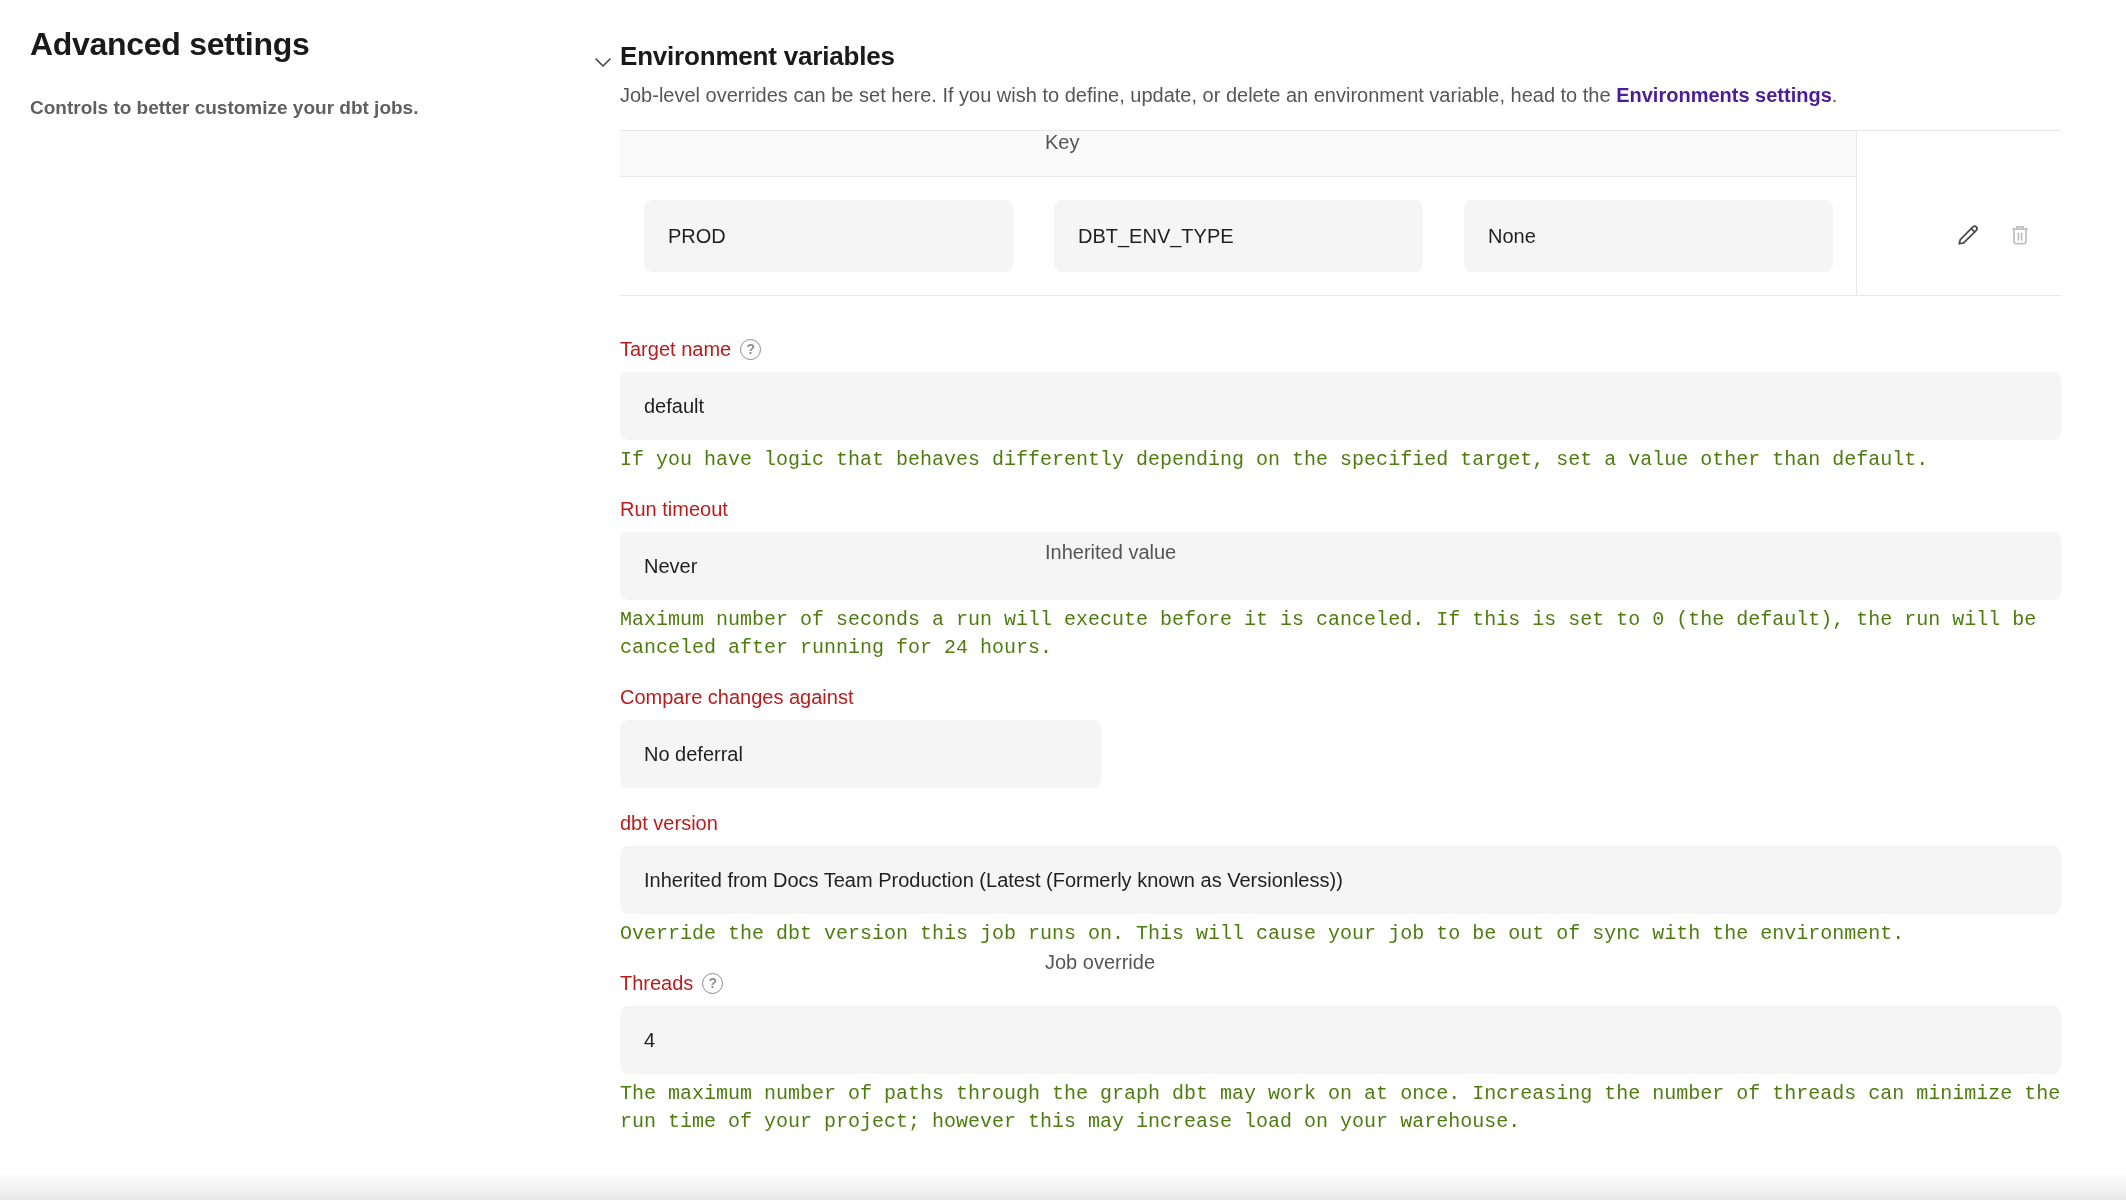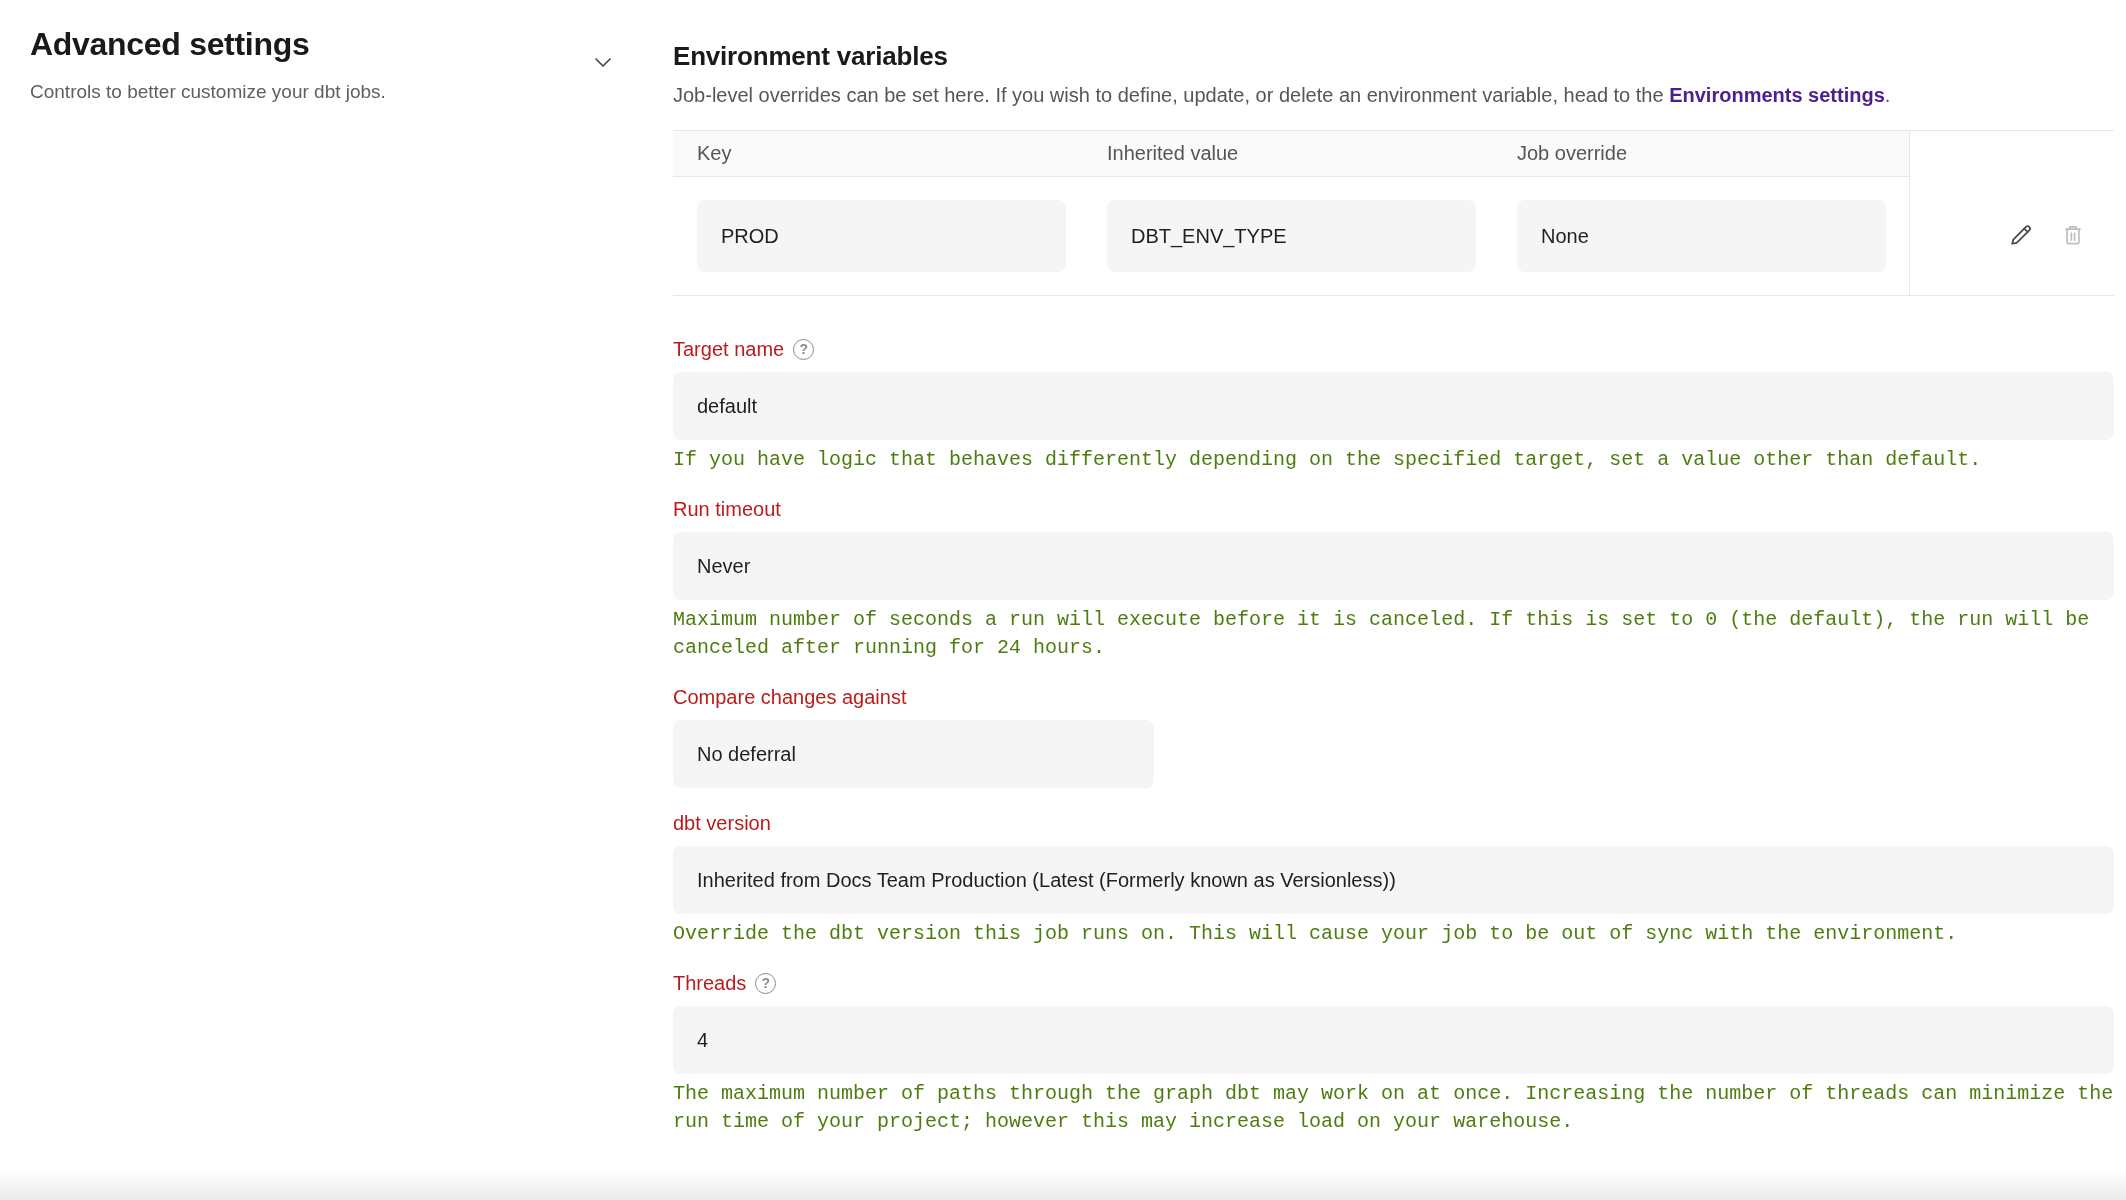--- a/index.html
+++ b/index.html
@@ -22,41 +22,42 @@
     width: 480px;
   }
   .page-title {
     font-size: 32px;
     font-weight: 700;
     color: #1a1a1a;
     letter-spacing: -0.3px;
     line-height: 40px;
   }
   .page-subtitle {
-    margin-top: 16px;
+    margin-top: 32px;
     font-size: 19px;
     color: #5f5f5f;
     line-height: 24px;
+    font-weight: bold;
   }
   .section-toggle {
     position: absolute;
     left: 589px;
     top: 50px;
     width: 28px;
     height: 28px;
     display: flex;
     align-items: center;
     justify-content: center;
     cursor: pointer;
   }
 
   
   .right-panel {
     position: absolute;
-    left: 673px;
+    left: 620px;
     top: 0;
     width: 1441px;
   }
   .section-heading {
     margin-top: 40px;
     font-size: 26px;
     font-weight: 700;
     color: #1a1a1a;
     letter-spacing: -0.2px;
     line-height: 32px;
@@ -84,20 +85,21 @@
   .env-table-header {
     width: 1236px;
     height: 46px;
     background: #fafafa;
     border-bottom: 1px solid #e7e7e7;
     display: flex;
     align-items: center;
     padding-left: 24px;
     font-size: 20px;
     color: #555555;
+    flex-direction: column;
   }
   .header-cell { width: 410px; flex: 0 0 410px; }
   .env-table-row {
     height: 118px;
     display: flex;
     align-items: center;
     padding-left: 24px;
   }
   .pill {
     width: 369px;

